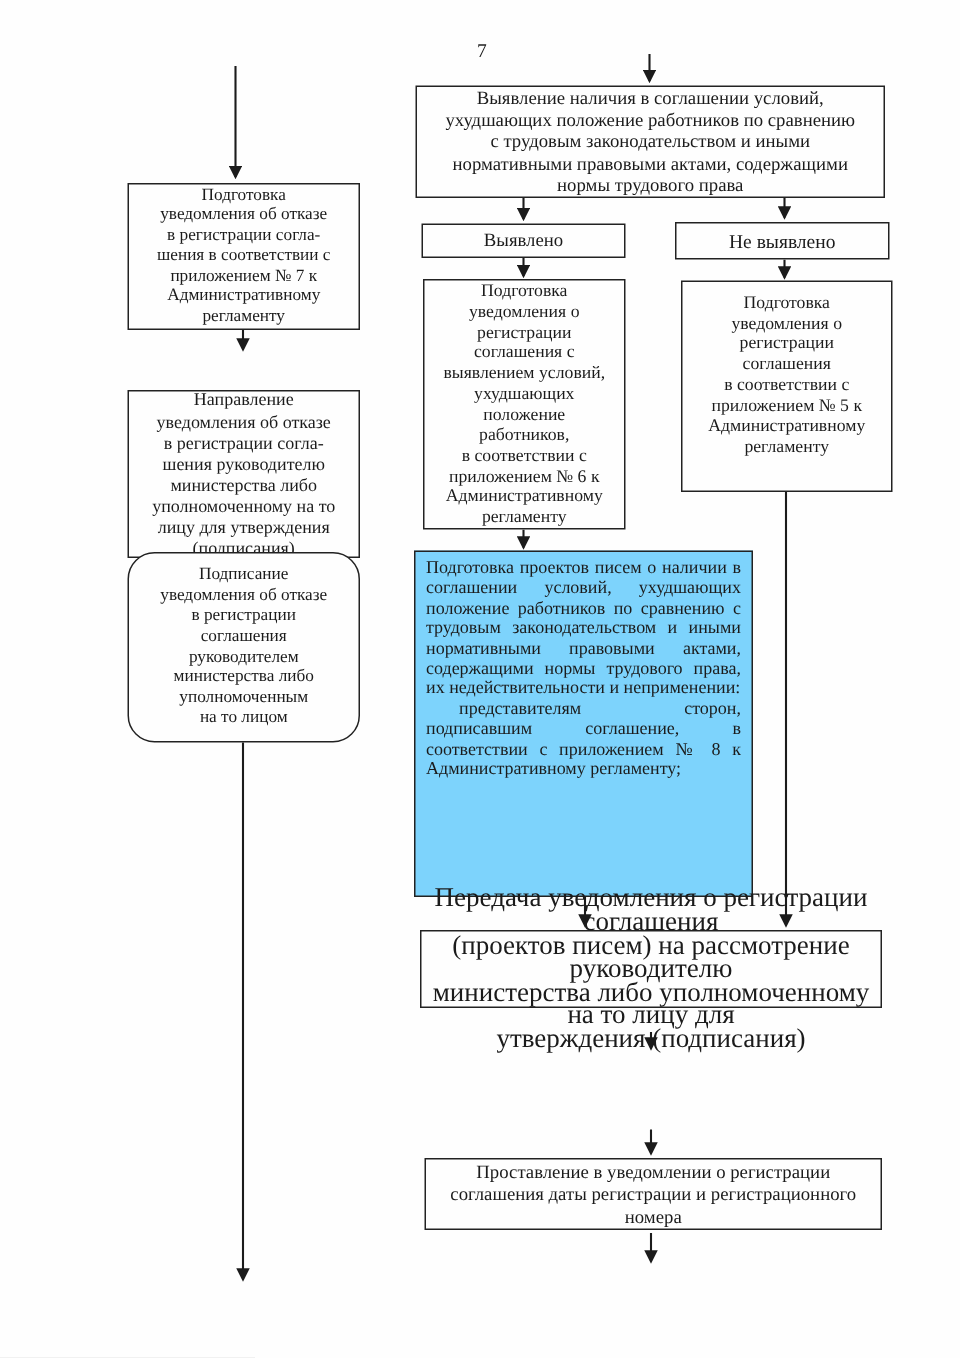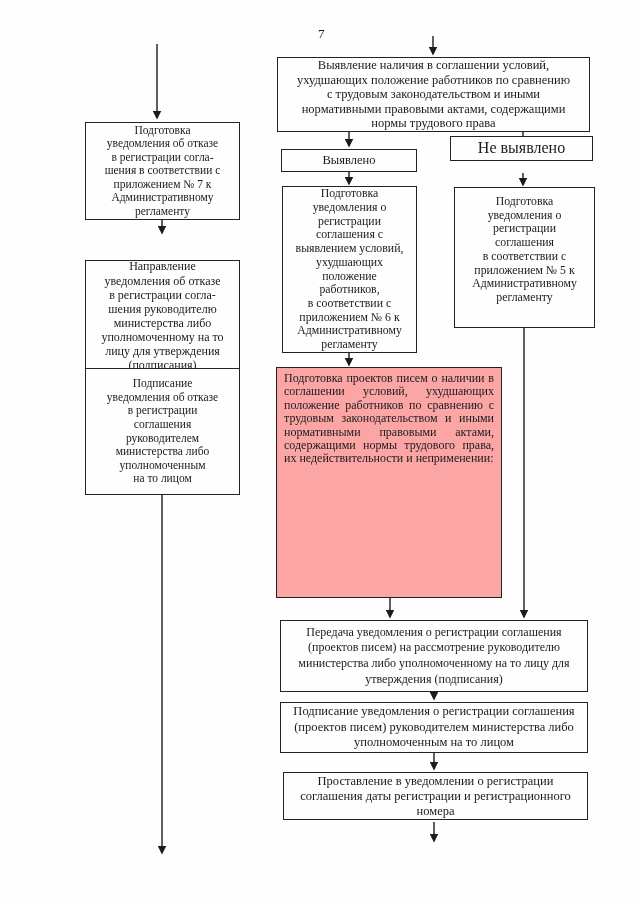--- a/index.html
+++ b/index.html
@@ -23,21 +23,21 @@
     display:flex;align-items:center;justify-content:center;
     text-align:center;
     white-space:pre-line;
     line-height:1.18;
   }
   .box.top-align{align-items:flex-start;}
   .letters{
     position:absolute;
     box-sizing:border-box;
     border:1.5px solid #222;
-    background:#fca5a5;
+    background:#7dd3fc;
     text-align:justify;
     padding:4px 7px 3px 7px;
     font-size:12px;
     line-height:13.4px;
   }
   .letters p{margin:0;}
   .letters p.indented{text-indent:22px;}
   svg.flow{position:absolute;left:0;top:0;pointer-events:none;}
 </style>
 </head>
@@ -80,38 +80,38 @@
 
   <div class="box" style="left:85px;top:236px;width:155px;height:112px;font-size:12px;margin-top:24px;">Направление
 уведомления об отказе
 в регистрации согла-
 шения руководителю
 министерства либо
 уполномоченному на то
 лицу для утверждения
 (подписания)</div>
 
-  <div class="box" style="left:85px;top:368px;width:155px;height:127px;font-size:11.5px;">Подписание
+  <div class="box" style="left:85px;top:368px;width:155px;height:127px;font-size:11.5px;border-radius:18px;">Подписание
 уведомления об отказе
 в регистрации
 соглашения
 руководителем
 министерства либо
 уполномоченным
 на то лицом</div>
 
   <div class="box" style="left:277px;top:57px;width:313px;height:75px;font-size:12.5px;line-height:14.6px;">Выявление наличия в соглашении условий,
 ухудшающих положение работников по сравнению
 с трудовым законодательством и иными
 нормативными правовыми актами, содержащими
 нормы трудового права</div>
 
   <div class="box" style="left:281px;top:149px;width:136px;height:23px;font-size:12.5px;">Выявлено</div>
 
-  <div class="box" style="left:450px;top:136px;width:143px;height:25px;font-size:16px;">Не выявлено</div>
+  <div class="box" style="left:450px;top:148px;width:143px;height:25px;font-size:13px;">Не выявлено</div>
 
   <div class="box" style="left:282px;top:186px;width:135px;height:167px;font-size:11.8px;line-height:13.7px;">Подготовка
 уведомления о
 регистрации
 соглашения с
 выявлением условий,
 ухудшающих
 положение
 работников,
 в соответствии с
@@ -123,28 +123,26 @@
 уведомления о
 регистрации
 соглашения
 в соответствии с
 приложением № 5 к
 Административному
 регламенту</div>
 
   <div class="letters" style="left:276px;top:367px;width:226px;height:231px;">
     <p>Подготовка проектов писем о наличии в соглашении условий, ухудшающих положение работников по сравнению с трудовым законодательством и иными нормативными правовыми актами, содержащими нормы трудового права, их недействительности и неприменении:</p>
+    <p class="indented">представителям сторон, подписавшим соглашение, в соответствии с приложением № 8 к Административному регламенту;</p>
   </div>
 
-  <div class="box" style="left:280px;top:620px;width:308px;height:72px;font-size:12px;line-height:15.6px;">Передача уведомления о регистрации соглашения
+  <div class="box" style="left:280px;top:620px;width:308px;height:52px;font-size:18px;line-height:15.6px;">Передача уведомления о регистрации соглашения
 (проектов писем) на рассмотрение руководителю
 министерства либо уполномоченному на то лицу для
 утверждения (подписания)</div>
 
-  <div class="box" style="left:280px;top:702px;width:308px;height:51px;font-size:12.5px;line-height:15.6px;">Подписание уведомления о регистрации соглашения
-(проектов писем) руководителем министерства либо
-уполномоченным на то лицом</div>
 
   <div class="box" style="left:283px;top:772px;width:305px;height:48px;font-size:12.5px;line-height:15px;">Проставление в уведомлении о регистрации
 соглашения даты регистрации и регистрационного
 номера</div>
 
 </div>
 
 </body></html>

